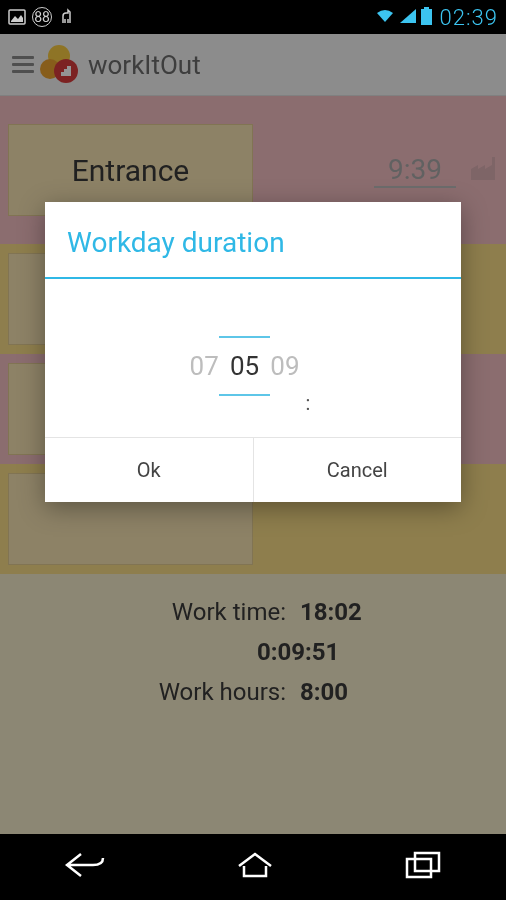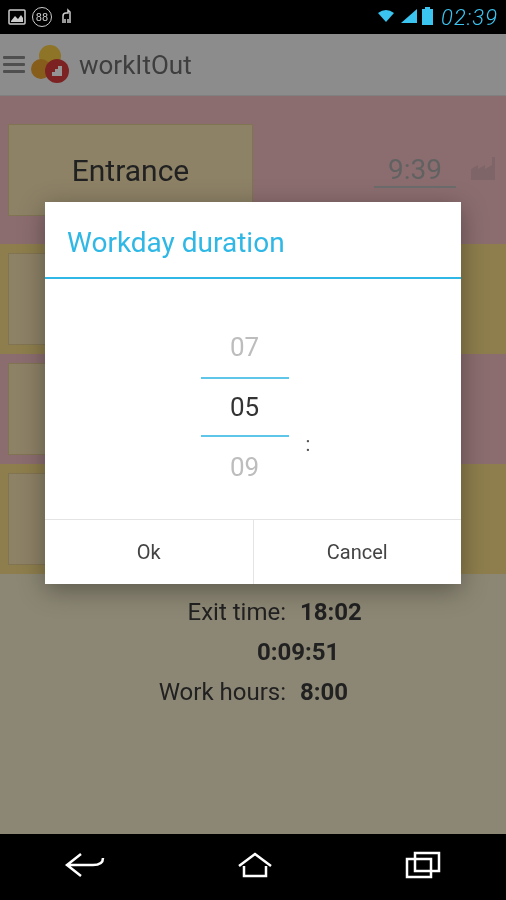--- a/index.html
+++ b/index.html
@@ -3,25 +3,25 @@
 <meta charset="utf-8">
 <style>
 * { margin: 0; padding: 0; box-sizing: border-box; font-family: Roboto, Arial, sans-serif; }
 body { width: 506px; height: 900px; overflow: hidden; background: #000; position: relative; }
 
 
 .status-bar { height: 34px; background: #000; display: flex; align-items: center; padding: 0 8px; color: #fff; font-size: 14px; }
 .status-left { display: flex; align-items: center; gap: 6px; }
 .status-right { margin-left: auto; display: flex; align-items: center; gap: 4px; color: #3cc4f0; }
 .status-icon { width: 18px; height: 18px; display: inline-flex; align-items: center; justify-content: center; }
-.clock { font-size: 22px; font-weight: 300; letter-spacing: 1px; margin-left: 4px; font-style: italic; }
-.badge-88 { border: 1.5px solid #ccc; border-radius: 50%; width: 20px; height: 20px; display: flex; align-items: center; justify-content: center; font-size: 11px; color: #ccc; }
+.clock { font-size: 22px; font-weight: 300; letter-spacing: 1px; margin-left: 4px; }
+.badge-88 { border: 1.5px solid #ccc; border-radius: 50%; width: 20px; height: 20px; display: flex; align-items: center; justify-content: center; font-size: 14px; color: #ccc; }
 
 
-.action-bar { height: 62px; background: #f1f1f1; display: flex; align-items: center; padding: 0 1px; border-bottom: 1px solid #ddd; }
+.action-bar { height: 62px; background: #f1f1f1; display: flex; align-items: center; padding: 0 10px; border-bottom: 1px solid #ddd; }
 .hamburger { width: 22px; display: flex; flex-direction: column; gap: 4px; margin: 0 6px 0 2px; }
 .hamburger span { height: 3px; background: #888; border-radius: 1px; }
 .app-logo { width: 40px; height: 40px; position: relative; margin-right: 8px; }
 .logo-circ { position: absolute; border-radius: 50%; }
 .logo-y { width: 22px; height: 22px; background: #f5c842; top: 0; left: 8px; }
 .logo-o { width: 20px; height: 20px; background: #e8a030; top: 14px; left: 0; }
 .logo-r { width: 24px; height: 24px; background: #d63c3c; top: 14px; left: 14px; display:flex; align-items:center; justify-content:center; }
 .app-title { font-size: 26px; color: #6b6b6b; font-weight: 400; }
 
 
@@ -37,21 +37,21 @@
 .info-row { display: flex; justify-content: center; align-items: baseline; gap: 14px; padding: 6px 0; font-size: 24px; color: #3a3a3a; }
 .info-label { text-align: right; min-width: 180px; }
 .info-val { font-weight: bold; min-width: 100px; text-align: left; }
 .info-row.timer { justify-content: center; padding-left: 108px; }
 
 
 .overlay { position: absolute; top: 34px; left: 0; right: 0; bottom: 66px; background: rgba(0,0,0,0.42); display: flex; align-items: flex-start; justify-content: center; padding-top: 168px; }
 .dialog { background: #fff; width: 416px; box-shadow: 0 6px 24px rgba(0,0,0,0.35); }
 .dialog-title { color: #2fb8e6; font-size: 28px; font-weight: 400; padding: 24px 22px 18px; border-bottom: 2px solid #2fb8e6; }
 .picker-area { padding: 38px 0 22px; display: flex; justify-content: center; }
-.picker-col { display: flex; flex-direction: column; align-items: center; width: 110px; }
+.picker-col { display: flex; flex-direction: row; align-items: center; width: 110px; }
 .picker-val { height: 60px; display: flex; align-items: center; justify-content: center; font-size: 26px; color: #bdbdbd; }
 .picker-val.sel { color: #333; border-top: 2px solid #5ec6e8; border-bottom: 2px solid #5ec6e8; width: 88px; }
 .picker-sep { display: flex; align-items: center; font-size: 20px; color: #555; padding: 0 6px; margin-top: 74px; }
 .dialog-actions { display: flex; border-top: 1px solid #e4e4e4; }
 .dialog-actions > div { flex: 1; text-align: center; padding: 20px 0; font-size: 20px; color: #444; }
 .dialog-actions > div:first-child { border-right: 1px solid #e4e4e4; }
 
 
 .nav-bar { position: absolute; bottom: 0; left: 0; right: 0; height: 66px; background: #000; display: flex; align-items: center; justify-content: space-around; }
 .nav-btn svg { stroke: #fff; fill: none; stroke-width: 2.5; }
@@ -127,21 +127,21 @@
       <div class="big-btn"></div>
     </div>
   <div class="bg-row pink-row" style="height:110px">
       <div class="big-btn"></div>
     </div>
   <div class="bg-row yellow-row">
       <div class="big-btn"></div>
     </div>
   <div class="info-area">
     <div class="info-row">
-      <span class="info-label">Exit time:</span>
+      <span class="info-label">Work time:</span>
       <span class="info-val">18:02</span>
     </div>
     <div class="info-row timer">
       <span class="info-val">0:09:51</span>
     </div>
     <div class="info-row">
       <span class="info-label">Work hours:</span>
       <span class="info-val">8:00</span>
     </div>
   </div>

